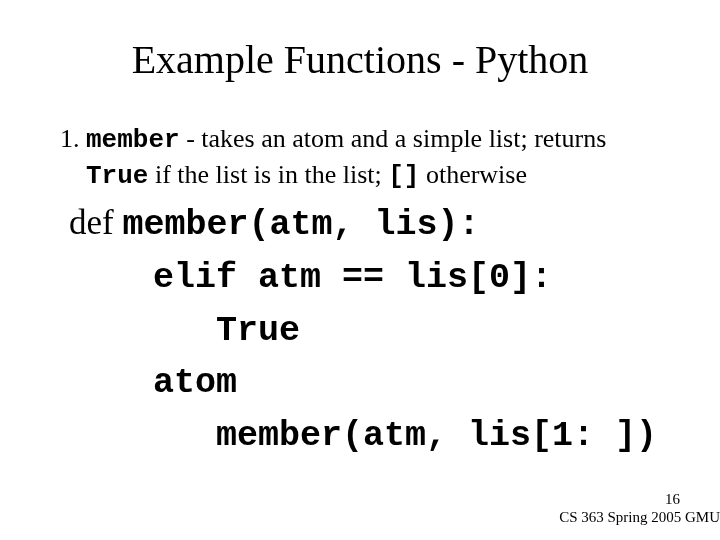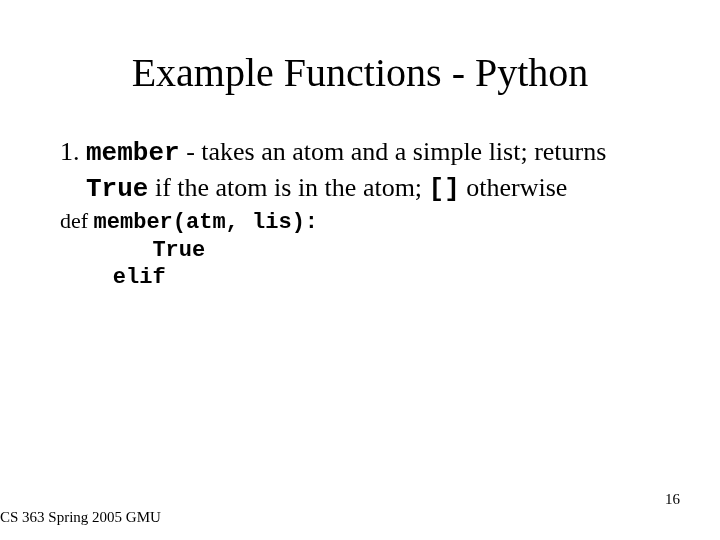--- a/index.html
+++ b/index.html
@@ -11,21 +11,21 @@
     font-family: "Times New Roman", Times, serif;
     color: #000;
     position: relative;
     overflow: hidden;
   }
   .slide {
     width: 720px;
     height: 540px;
     position: relative;
     box-sizing: border-box;
-    padding: 29px 60px 40px 60px;
+    padding: 16px 60px 40px 60px;
   }
   .title {
     font-size: 40px;
     text-align: center;
     margin: 20px 0 40px 0;
     font-weight: normal;
   }
   .body {
     font-size: 26px;
     line-height: 1.25;
@@ -40,31 +40,31 @@
     margin: 0 0 2px 0;
   }
   .cont {
     padding-left: 26px;
     text-indent: 0;
     margin: 0 0 2px 0;
   }
   .code-block .code-line {
     font-family: "Courier New", Courier, monospace;
     font-weight: bold;
-    font-size: 22px;
+    font-size: 35px;
     white-space: pre;
     line-height: 1.25;
-    margin: 0;
+    margin: 9px;
   }
   .footer {
     position: absolute;
     bottom: 14px;
     left: 0;
     width: 720px;
-    text-align: left;
+    text-align: right;
     font-size: 15px;
   }
   .pagenum {
     position: absolute;
     bottom: 32px;
     right: 40px;
     font-size: 15px;
     margin-top: 12px;
   }
 </style>
@@ -73,25 +73,27 @@
 
 <div class="slide">
 
   <h1 class="title">Example Functions - Python</h1>
 
   <div class="body">
     <p class="hang">
       <span>1. </span><span class="mono">member</span><span> - takes an atom and a simple list; returns </span>
     </p>
     <p class="cont">
-      <span class="mono">True</span><span> if the atom is in the atom; </span><span class="mono">[]</span><span> otherwise</span>
+      <span class="mono">True</span><span> if the list is in the list; </span><span class="mono">[]</span><span> otherwise</span>
     </p>
 
     <div class="code-block">
       <p class="code-line"><span style="font-family:'Times New Roman';font-weight:normal">def </span><span>member(atm, lis):</span></p>
+      <p class="code-line">    elif atm == lis[0]:</p>
       <p class="code-line">       True</p>
-      <p class="code-line">    elif</p>
+      <p class="code-line">    atom</p>
+      <p class="code-line">       member(atm, lis[1: ])</p>
     </div>
   </div>
 
   <div class="footer">CS 363 Spring 2005 GMU</div>
   <div class="pagenum">16</div>
 </div>
 
 </body></html>

